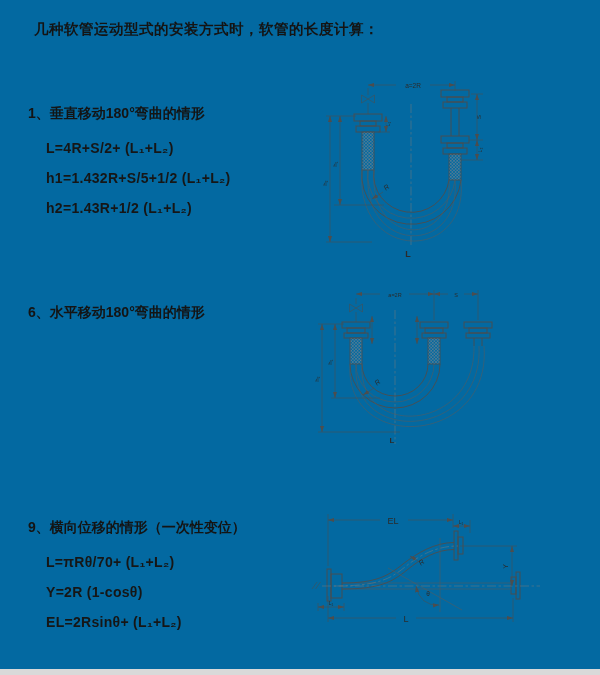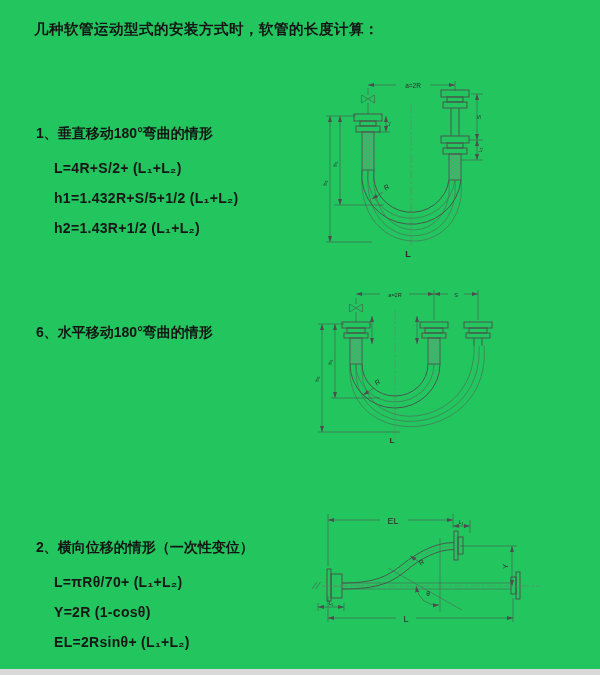--- a/index.html
+++ b/index.html
@@ -1,20 +1,20 @@
 <!DOCTYPE html>
 <html><head>
 <meta charset="utf-8">
 <style>
   html,body{margin:0;padding:0;background:#ffffff;}
-  .page{position:relative;width:600px;height:675px;background:#22c55e;overflow:hidden;
+  .page{position:relative;width:600px;height:675px;background:#0369a1;overflow:hidden;
         font-family:"Liberation Sans","DejaVu Sans",sans-serif;color:#161616;}
   .doc-title{position:absolute;left:34px;top:20px;font-size:14.5px;font-weight:600;
              letter-spacing:.5px;color:#141414;white-space:nowrap;}
-  .section{position:absolute;left:36px;margin-top:20px;}
+  .section{position:absolute;left:28px;}
   .sec-heading{font-size:14px;font-weight:600;color:#141414;margin:0 0 18px 0;white-space:nowrap;}
   .formula{font-size:14px;font-weight:700;color:#161616;margin:0 0 16px 18px;
            line-height:14px;white-space:nowrap;letter-spacing:.3px;}
   .s1{top:105px;} .s2{top:304px;} .s3{top:519px;}
   .diag{position:absolute;}
   .d1{left:310px;top:68px;} .d2{left:308px;top:282px;} .d3{left:300px;top:500px;}
   .ln{stroke:#4d4d4d;stroke-width:.9;fill:none;}
   .tn{stroke:#5a5a5a;stroke-width:.55;fill:none;}
   .dm{stroke:#4d4d4d;stroke-width:.55;fill:none;}
   .cl{stroke:#7a7a7a;stroke-width:.5;fill:none;stroke-dasharray:9 2.5 2.5 2.5;}
@@ -33,21 +33,21 @@
     <div class="formula">L=4R+S/2+ (L₁+L₂)</div>
     <div class="formula">h1=1.432R+S/5+1/2 (L₁+L₂)</div>
     <div class="formula">h2=1.43R+1/2 (L₁+L₂)</div>
   </div>
 
   <div class="section s2">
     <div class="sec-heading">6、水平移动180°弯曲的情形</div>
   </div>
 
   <div class="section s3">
-    <div class="sec-heading">2、横向位移的情形（一次性变位）</div>
+    <div class="sec-heading">9、横向位移的情形（一次性变位）</div>
     <div class="formula">L=πRθ/70+ (L₁+L₂)</div>
     <div class="formula">Y=2R (1-cosθ)</div>
     <div class="formula">EL=2Rsinθ+ (L₁+L₂)</div>
   </div>
 
   <svg class="diag d1" width="285" height="195" viewBox="0 0 285 195">
     <defs>
       <marker id="ae" markerWidth="7" markerHeight="5" refX="6.2" refY="2.5" orient="auto" markerUnits="userSpaceOnUse">
         <path d="M0,0.4 L6.2,2.5 L0,4.6 Z" fill="#4d4d4d"></path>
       </marker>

